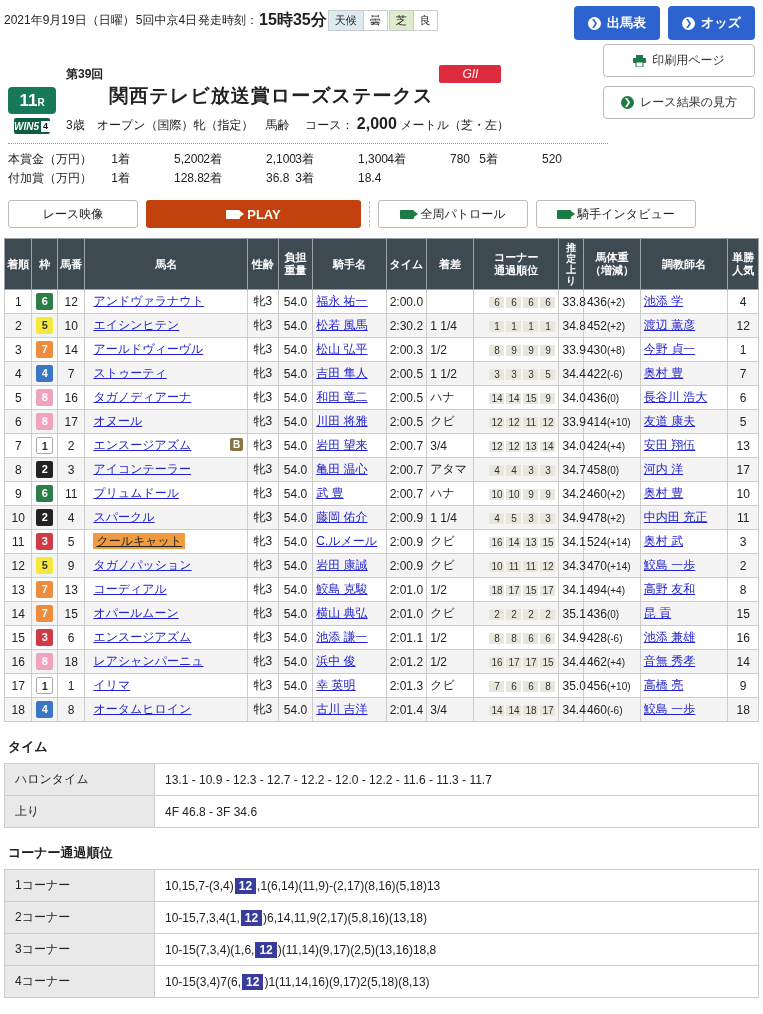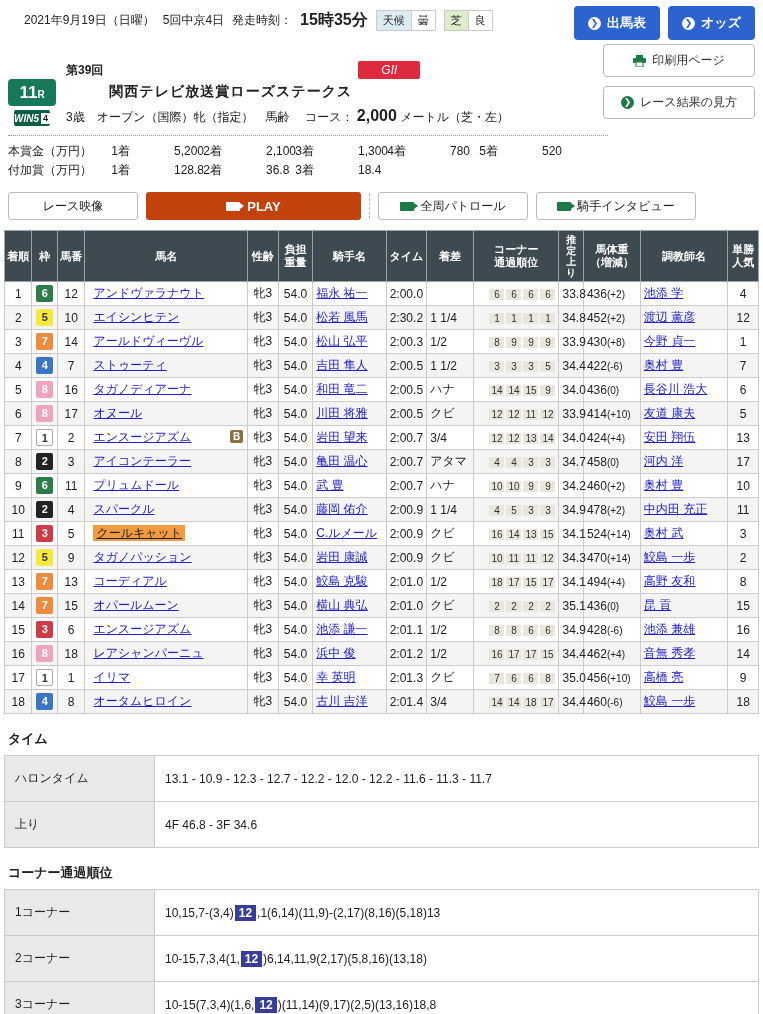--- a/index.html
+++ b/index.html
@@ -1,21 +1,21 @@
 <!DOCTYPE html>
 <html><head>
 <meta charset="utf-8">
 <style>
   * { box-sizing: border-box; }
   html,body { margin:0; padding:0; background:#fff; }
   body { width:763px; font-family:"Liberation Sans","DejaVu Sans",sans-serif; font-size:12px; color:#222; }
   .wrap { position:relative; width:763px; padding:8px 0 12px; }
 
   
-  .topline { display:flex; align-items:center; gap:8px; padding:2px 24px 0; }
+  .topline { display:flex; align-items:center; gap:1px; padding:2px 4px 0; }
   .date-txt { font-size:12px; color:#222; }
   .start-time { font-size:16px; font-weight:bold; }
   .chip-group { display:inline-flex; border:1px solid #ccc; font-size:11px; }
   .chip { padding:2px 6px; background:#fff; }
   .chip.lbl-w { background:#dcebf2; }
   .chip.lbl-t { background:#ddedcc; }
   .chip + .chip { border-left:1px solid #ccc; }
 
   
   .right-btns { position:absolute; top:6px; right:8px; display:flex; gap:8px; }
@@ -35,21 +35,21 @@
   .race-no { width:48px; height:27px; background:#17795a; color:#fff; border-radius:4px;
              text-align:center; line-height:27px; font-weight:bold; font-size:17px; }
   .race-no small { font-size:10px; }
   .win5 { width:36px; height:16px; background:#0d5c44; border-radius:2px; display:flex;
           align-items:center; justify-content:center; gap:2px; }
   .win5-txt { color:#fff; font-style:italic; font-weight:bold; font-size:10px; }
   .win5-num { background:#fff; color:#111; font-size:9px; font-weight:bold; width:11px; height:11px;
               line-height:11px; text-align:center; }
   .race-title-line { display:flex; align-items:center; gap:6px; }
   .edition { font-size:12px; font-weight:bold; }
-  .race-title { font-size:14px; font-weight:bold; letter-spacing:1px;margin-top:44px; }
+  .race-title { font-size:19px; font-weight:bold; letter-spacing:1px;margin-top:44px; }
   .grade-badge { background:#dd2a3c; color:#fff; font-weight:normal; font-style:italic;
                  font-size:12px; padding:2px 23px; border-radius:2px; }
   .cond-line { margin-top:6px; font-size:12px; color:#222; }
   .dist { font-size:16px; font-weight:bold; }
   .dotted-sep { border:none; border-top:1px dotted #999; margin:9px 8px 6px; width:600px; }
 
   
   .prize { padding:0 8px; line-height:1.6; font-size:12px; }
   .prize-label { display:inline-block; width:88px; }
   .p-rank { display:inline-block; width:34px; text-align:right; }
@@ -82,21 +82,21 @@
   .horse-cell { padding-left:8px !important; position:relative; }
   .bbadge { position:absolute; right:4px; top:4px; background:#8a7343; color:#fff; font-weight:bold;
             font-size:10px; padding:1px 3px; border-radius:2px; }
   .cbox { display:inline-block; min-width:15px; padding:0 1px; margin-left:2px; background:#e9e7dc;
           text-align:center; font-size:10px; color:#333; }
   .bw-small { font-size:10px; }
 
   
   .sec-title { font-weight:bold; font-size:13px; margin:16px 8px 7px; }
   table.info { border-collapse:collapse; width:755px; margin:0 4px; }
-  table.info td { border:1px solid #ccc; padding:14px 10px; font-size:12px; }
+  table.info td { border:1px solid #ccc; padding:7px 10px; font-size:12px; }
   td.info-label { background:#e9e9e9; width:150px; }
   .hl12 { display:inline-block; background:#383d9b; color:#fff; font-weight:bold; padding:1px 4px; margin:0 1px; }
 
   
   .payout-title { font-weight:bold; font-size:15px; margin:30px 8px 0; }
   .title-underline { position:relative; height:2px; background:#e4e4e4; margin:8px 4px 12px; }
   .title-underline::before { content:''; position:absolute; left:0; top:-1px; width:202px; height:4px; background:#3fa53f; }
 </style>
 </head>
 <body>

